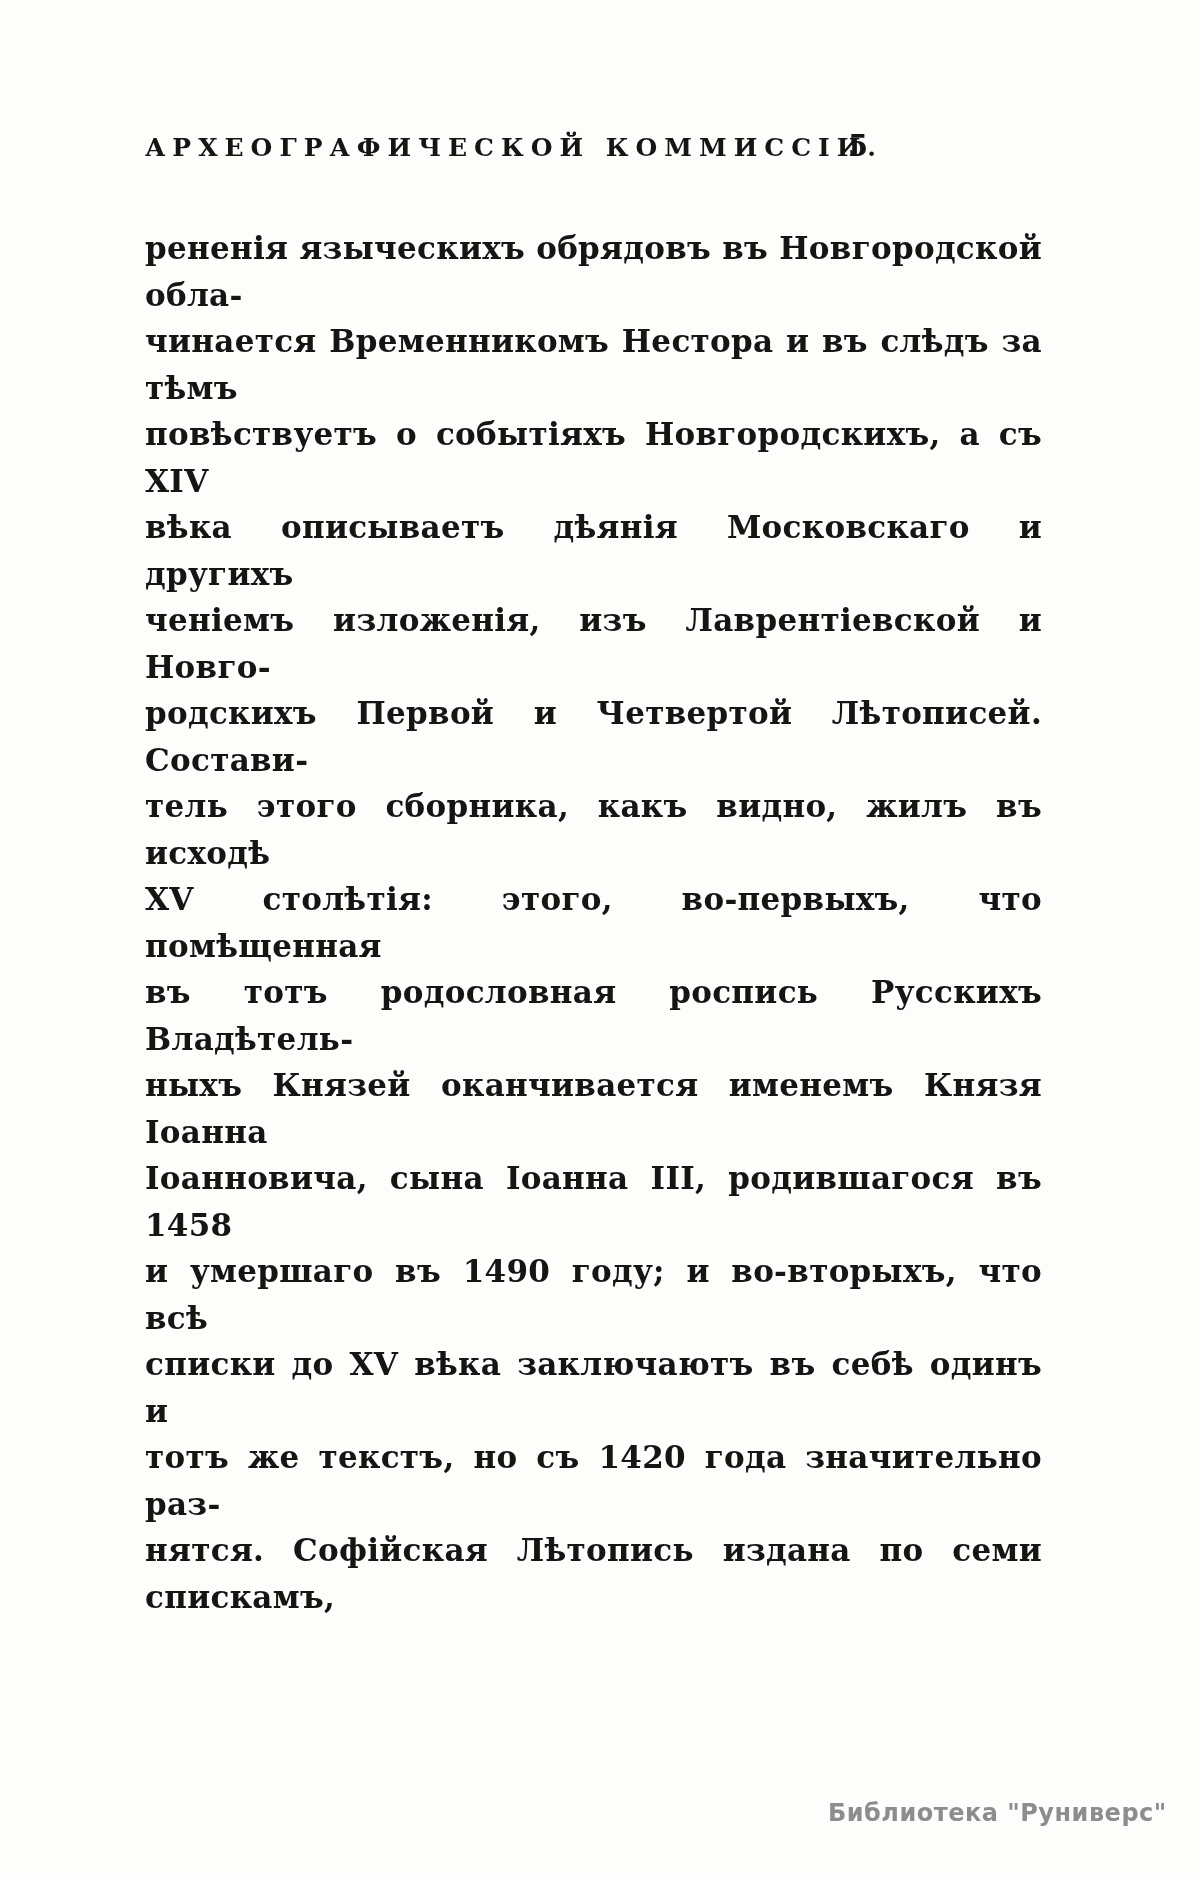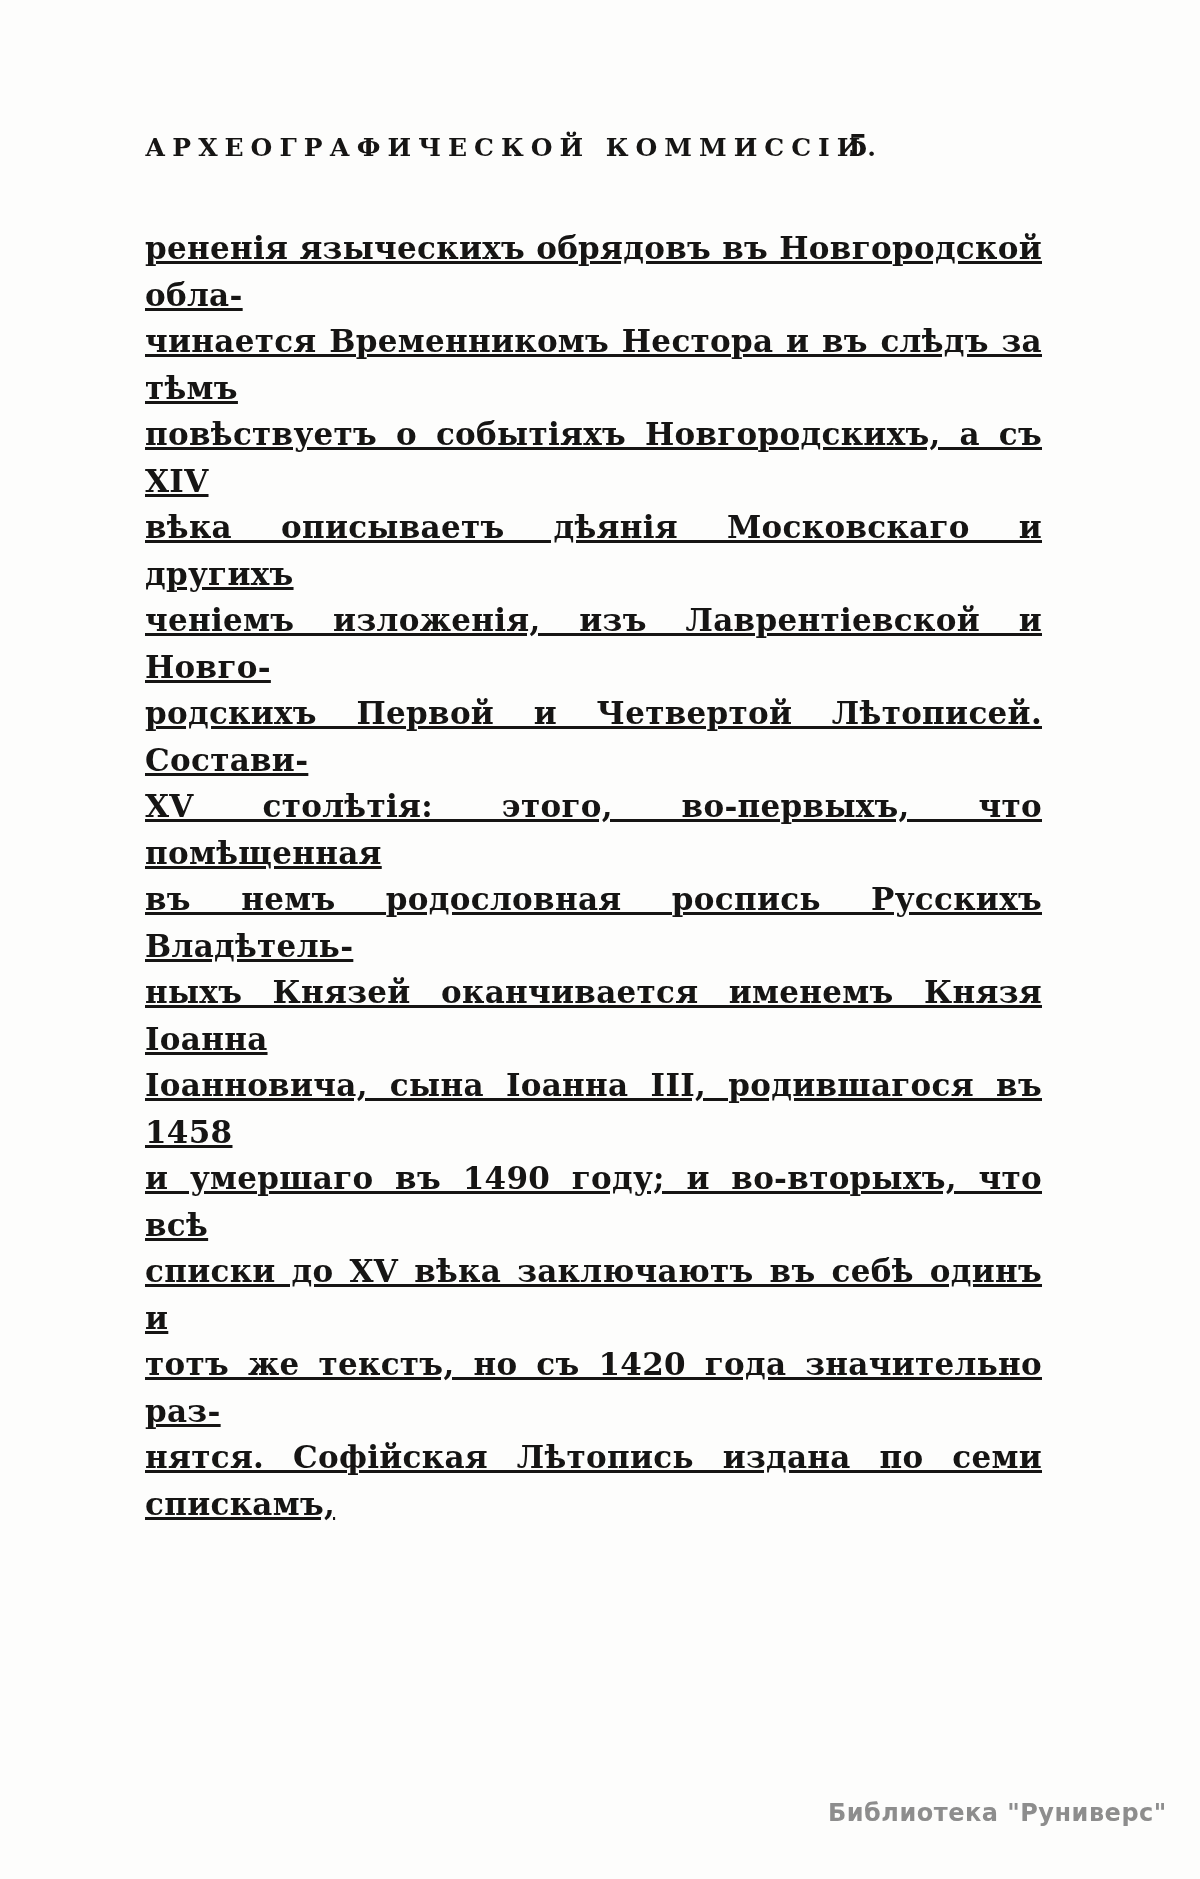--- a/index.html
+++ b/index.html
@@ -45,21 +45,20 @@
     font-size: 31px;
     font-weight: 700;
     line-height: 46.5px;
     letter-spacing: 0.3px;
   }
   .line {
     text-align: justify;
     text-align-last: justify;
     -moz-text-align-last: justify;
     white-space: normal;
-    text-decoration: underline;
   }
   .watermark {
     position: absolute;
     top: 1799px;
     left: 828px;
     font-family: "DejaVu Sans", sans-serif;
     font-size: 24px;
     font-weight: 700;
     letter-spacing: 0.5px;
     color: #8d8d8d;
@@ -73,22 +72,23 @@
   <div class="running-head">АРХЕОГРАФИЧЕСКОЙ КОММИССІИ.</div>
   <div class="page-number">5</div>
 
   <div class="body-text">
       <div class="line"><span>рененія языческихъ обрядовъ въ Новгородской обла-</span></div>
       <div class="line"><span>чинается Временникомъ Нестора и въ слѣдъ за тѣмъ</span></div>
       <div class="line"><span>повѣствуетъ о событіяхъ Новгородскихъ, а съ XIV</span></div>
       <div class="line"><span>вѣка описываетъ дѣянія Московскаго и другихъ</span></div>
       <div class="line"><span>ченіемъ изложенія, изъ Лаврентіевской и Новго-</span></div>
       <div class="line"><span>родскихъ Первой и Четвертой Лѣтописей. Состави-</span></div>
+      <div class="line"><span>тель этого сборника, какъ видно, жилъ въ исходѣ</span></div>
       <div class="line"><span>XV столѣтія: этого, во-первыхъ, что помѣщенная</span></div>
-      <div class="line"><span>въ немъ родословная роспись Русскихъ Владѣтель-</span></div>
+      <div class="line"><span>въ тотъ родословная роспись Русскихъ Владѣтель-</span></div>
       <div class="line"><span>ныхъ Князей оканчивается именемъ Князя Іоанна</span></div>
       <div class="line"><span>Іоанновича, сына Іоанна III, родившагося въ 1458</span></div>
       <div class="line"><span>и умершаго въ 1490 году; и во-вторыхъ, что всѣ</span></div>
       <div class="line"><span>списки до XV вѣка заключаютъ въ себѣ одинъ и</span></div>
       <div class="line"><span>тотъ же текстъ, но съ 1420 года значительно раз-</span></div>
       <div class="line"><span>нятся. Софійская Лѣтопись издана по семи спискамъ,</span></div>
     </div>
 
   <div class="watermark">Библиотека "Руниверс"</div>
 </div>

